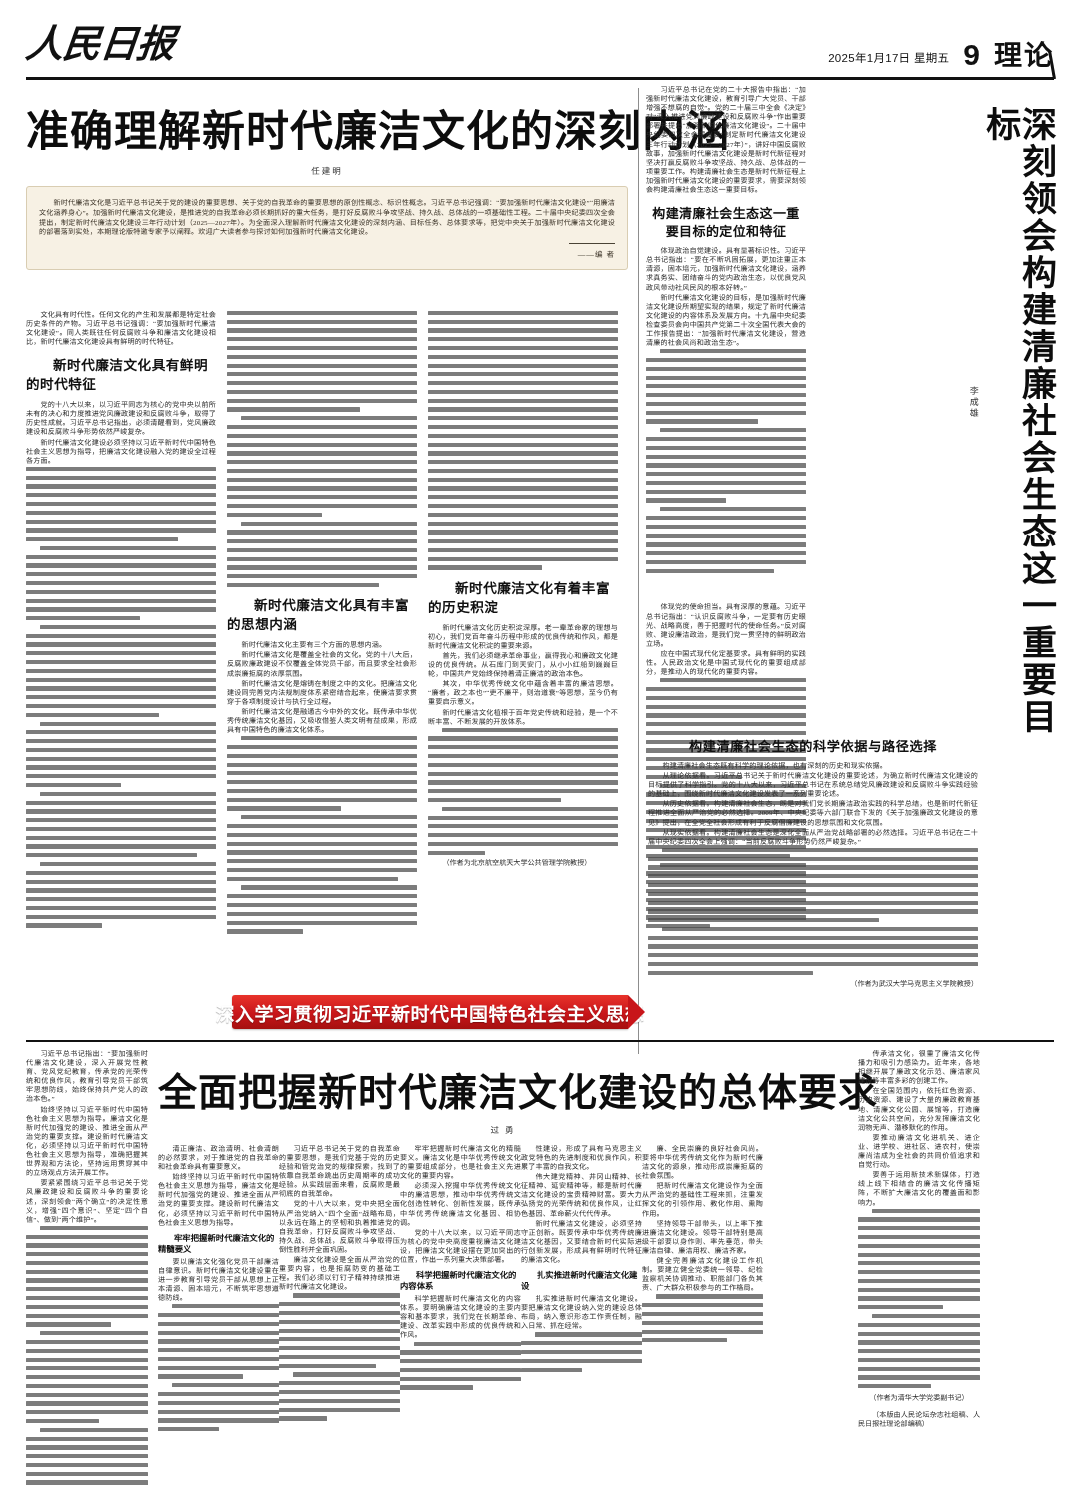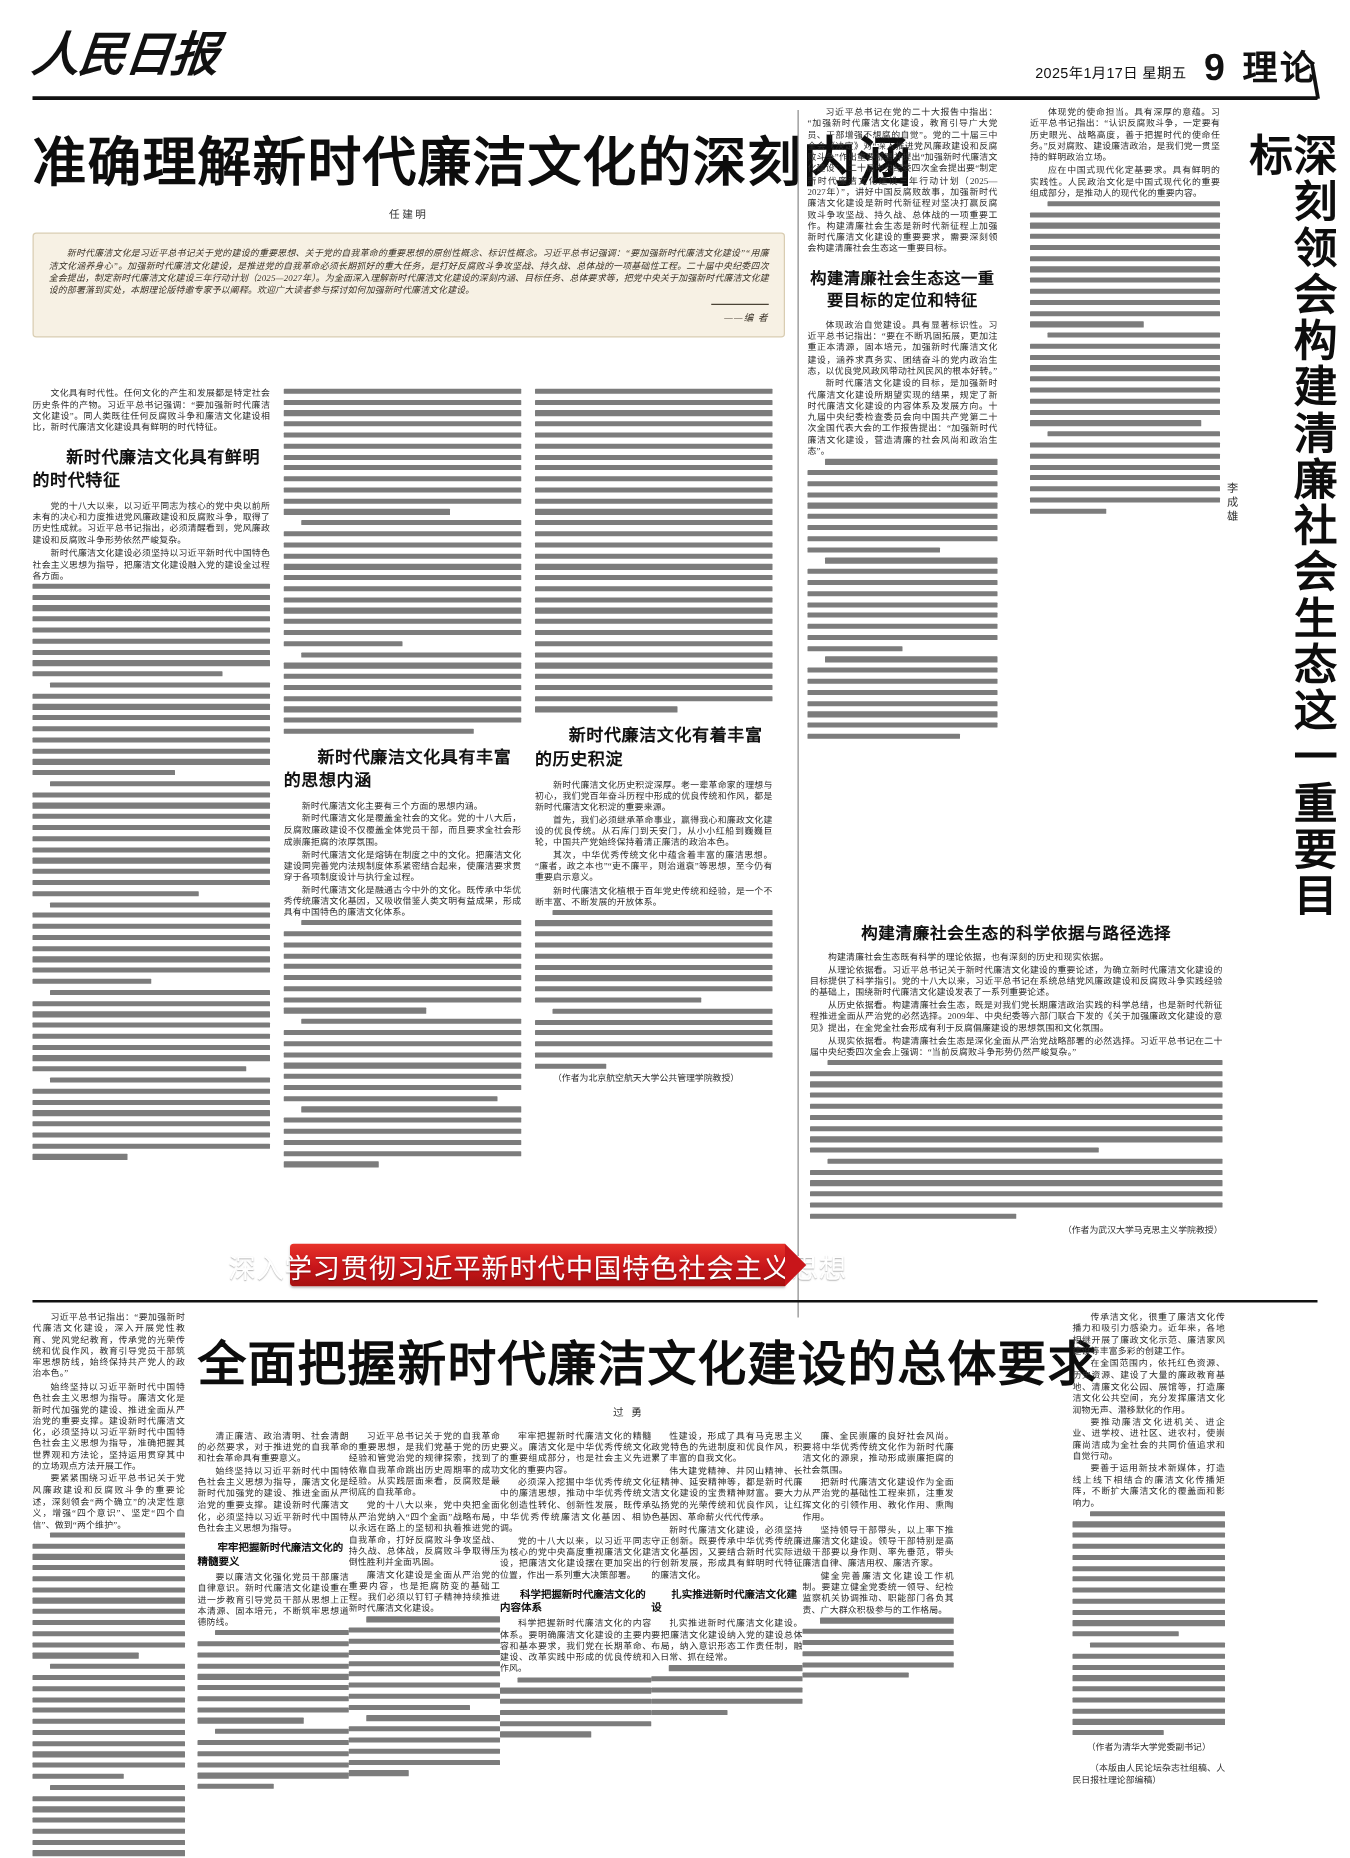--- a/index.html
+++ b/index.html
@@ -167,21 +167,20 @@
   }
 
   
   .editor-note {
     background: #f7f1e4;
     border: 1.5px solid #d9cdb2;
     border-radius: 3px;
     padding: 12px 12px 10px 12px;
     box-sizing: border-box;
     width: 100%;
-    font-style: italic;
   }
   .editor-note .para {
     font-size: 7.1px;
     line-height: 9.6px;
     color: #3a3226;
   }
   .editor-sign {
     text-align: right;
     font-size: 7.6px;
     color: #3a3226;
@@ -227,20 +226,21 @@
     left: 0px;
     top: 2px;
     bottom: 6px;
     width: 1px;
     background: #8d8d8d;
   }
   .ar-cols {
     width: 330px;
     display: flex;
     gap: 26px;
+    flex-direction: column;
   }
   .ar-cols > .col { width: 160px; }
   .vert-title-wrap {
     width: 86px;
     display: flex;
     flex-direction: row-reverse;
     justify-content: flex-start;
     align-items: flex-start;
     padding-top: 20px;
     padding-left: 4px;
@@ -301,22 +301,22 @@
     background: linear-gradient(180deg, #e8332a 0%, #c8151a 55%, #a5100f 100%);
     border-radius: 3px 0 0 3px;
     display: flex;
     align-items: center;
     justify-content: center;
     box-shadow: 0 1px 2px rgba(0,0,0,.25);
   }
   .red-banner-text {
     color: #fff;
     font-family: "Liberation Sans", "DejaVu Sans", sans-serif;
-    font-weight: 400;
-    font-size: 22px;
+    font-weight: 700;
+    font-size: 19px;
     letter-spacing: .5px;
     white-space: nowrap;
     text-shadow: 0 1px 1px rgba(0,0,0,.3);
   }
   .red-arrow {
     position: absolute;
     right: -17px;
     top: 0;
     width: 0;
     height: 0;

